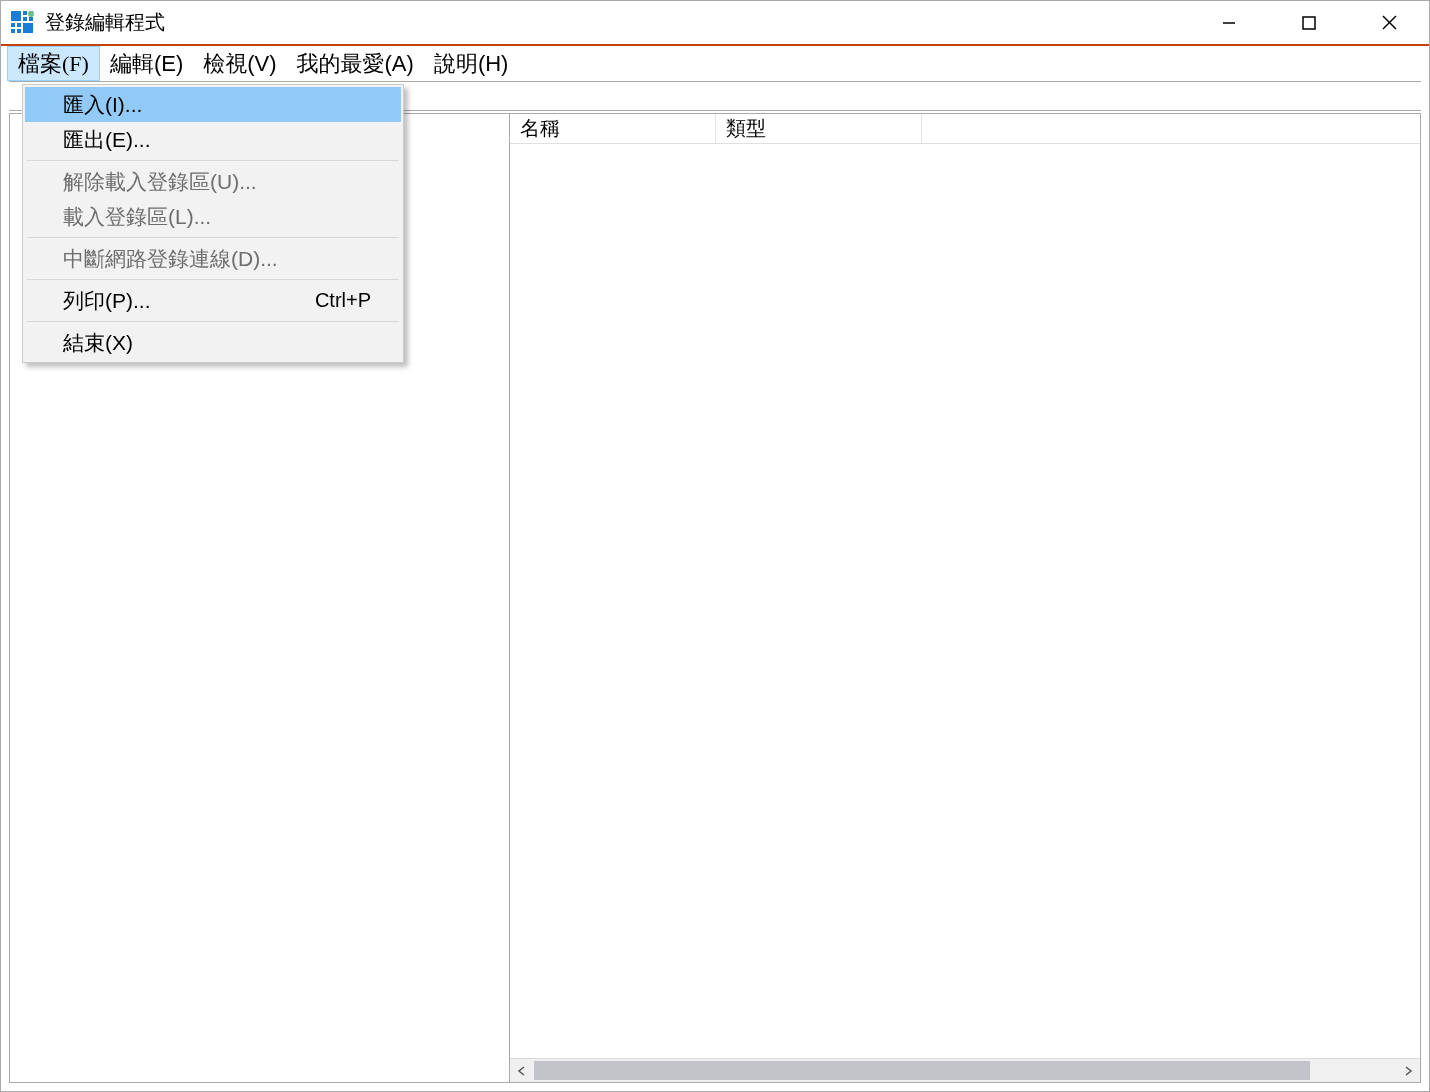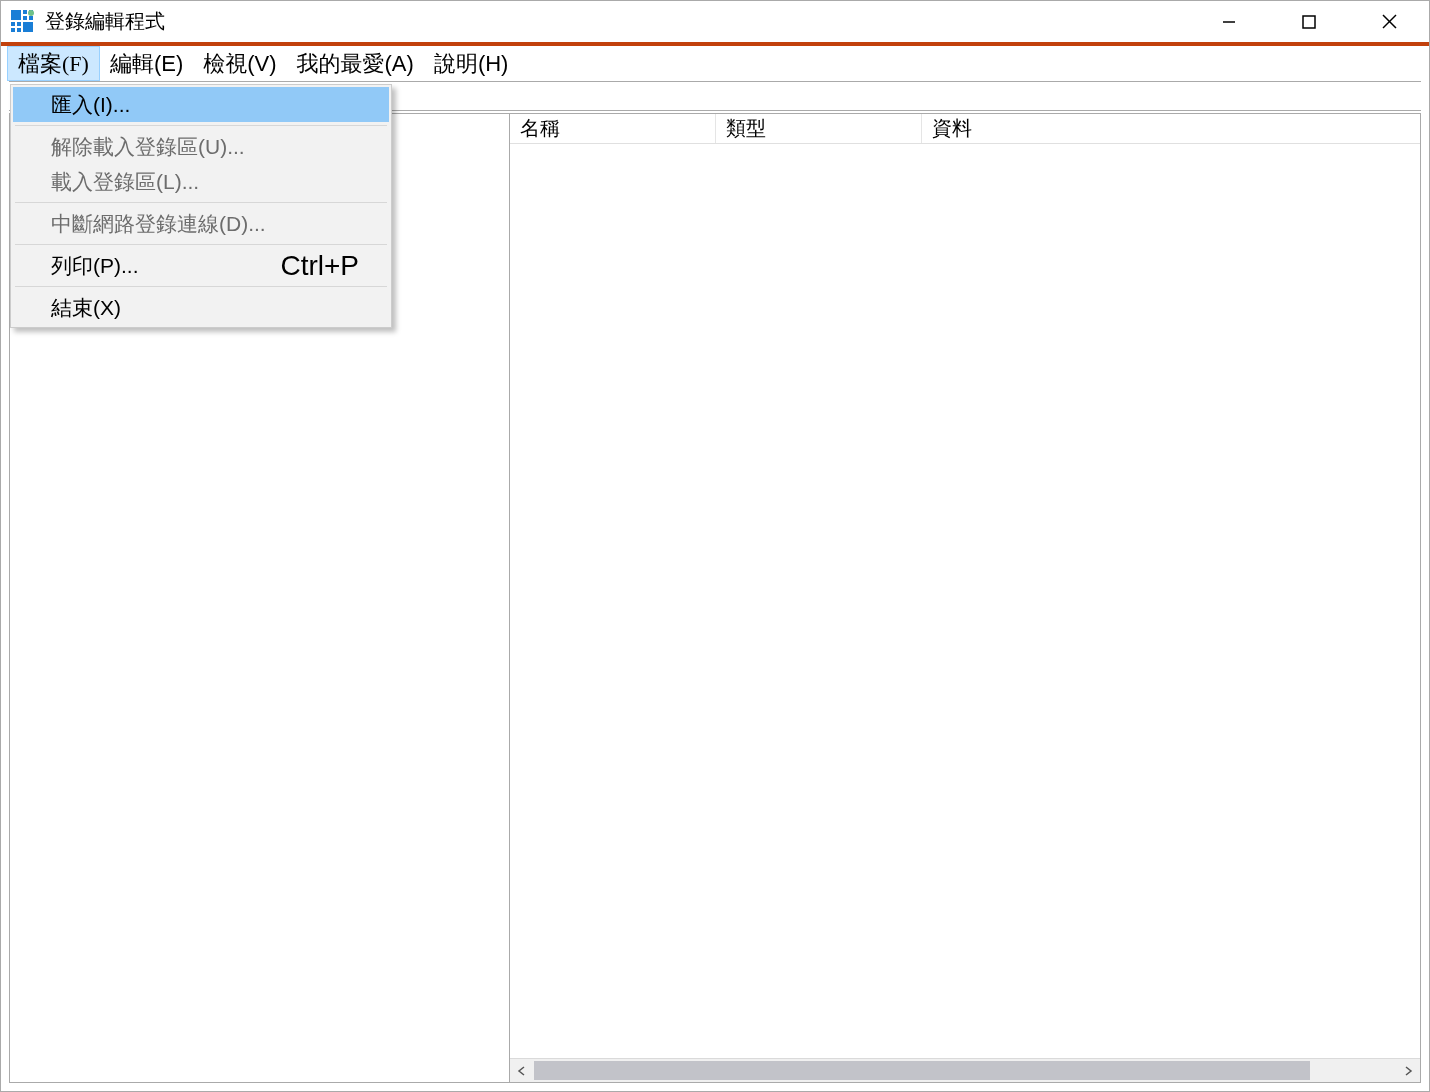--- a/index.html
+++ b/index.html
@@ -18,21 +18,21 @@
       flex-direction: column;
       border: 1px solid #aaa;
     }
     
     .titlebar {
       height: 45px;
       display: flex;
       align-items: center;
       background: #ffffff;
       padding-left: 10px;
-      border-bottom: 4px solid #c2410c;
+      border-bottom: 2px solid #c2410c;
     }
     .app-icon {
       width: 24px;
       height: 24px;
       margin-right: 10px;
       display: inline-block;
       position: relative;
     }
     .app-icon svg { display:block; }
     .titlebar-text {
@@ -151,21 +151,21 @@
       position: absolute;
       left: 0;
       top: 2px;
       bottom: 2px;
       width: 90%;
       background: #c2c3c9;
     }
     
     .dropdown {
       position: absolute;
-      left: 10px;
+      left: 22px;
       top: 84px;
       width: 382px;
       background: #f2f2f2;
       border: 1px solid #cccccc;
       box-shadow: 4px 4px 5px rgba(0,0,0,0.25);
       z-index: 100;
       padding: 2px;
     }
     .dropdown-item {
       height: 35px;
@@ -176,21 +176,21 @@
       font-size: 21px;
     }
     .dropdown-item.highlighted {
       background: #91c9f7;
     }
     .dropdown-item.disabled {
       color: #6d6d6d;
     }
     .dropdown-item .shortcut {
       margin-left: auto;
-      font-size: 28px;
+      font-size: 20px;
     }
     .dropdown-sep {
       height: 1px;
       background: #d7d7d7;
       margin: 3px 2px;
     }
   </style>
 </head>
 <body>
 
@@ -240,21 +240,20 @@
 </div>
 
 <div class="addressbar"></div>
 
 <div class="content">
   <div class="tree-panel"></div>
   <div class="list-panel">
     <div class="list-header">
       <div class="list-col name">名稱</div>
       <div class="list-col type">類型</div>
-      <div class="list-col data">資料</div>
     </div>
     <div class="list-body"></div>
     <div class="hscroll">
       <div class="hscroll-btn">
         <svg width="10" height="10">
             <path d="M7 1 L2 5 L7 9" fill="none" stroke="#555" stroke-width="1.5"></path>
           </svg>
       </div>
       <div class="hscroll-track">
         <div class="hscroll-thumb"></div>
@@ -265,20 +264,23 @@
           </svg>
       </div>
     </div>
   </div>
 </div>
 
 <div class="dropdown">
   <div class="dropdown-item highlighted">
     <span>匯入(I)...</span>
   </div>
+  <div class="dropdown-item">
+    <span>匯出(E)...</span>
+  </div>
   <div class="dropdown-sep"></div>
   <div class="dropdown-item disabled">
     <span>解除載入登錄區(U)...</span>
   </div>
   <div class="dropdown-item disabled">
     <span>載入登錄區(L)...</span>
   </div>
   <div class="dropdown-sep"></div>
   <div class="dropdown-item disabled">
     <span>中斷網路登錄連線(D)...</span>

